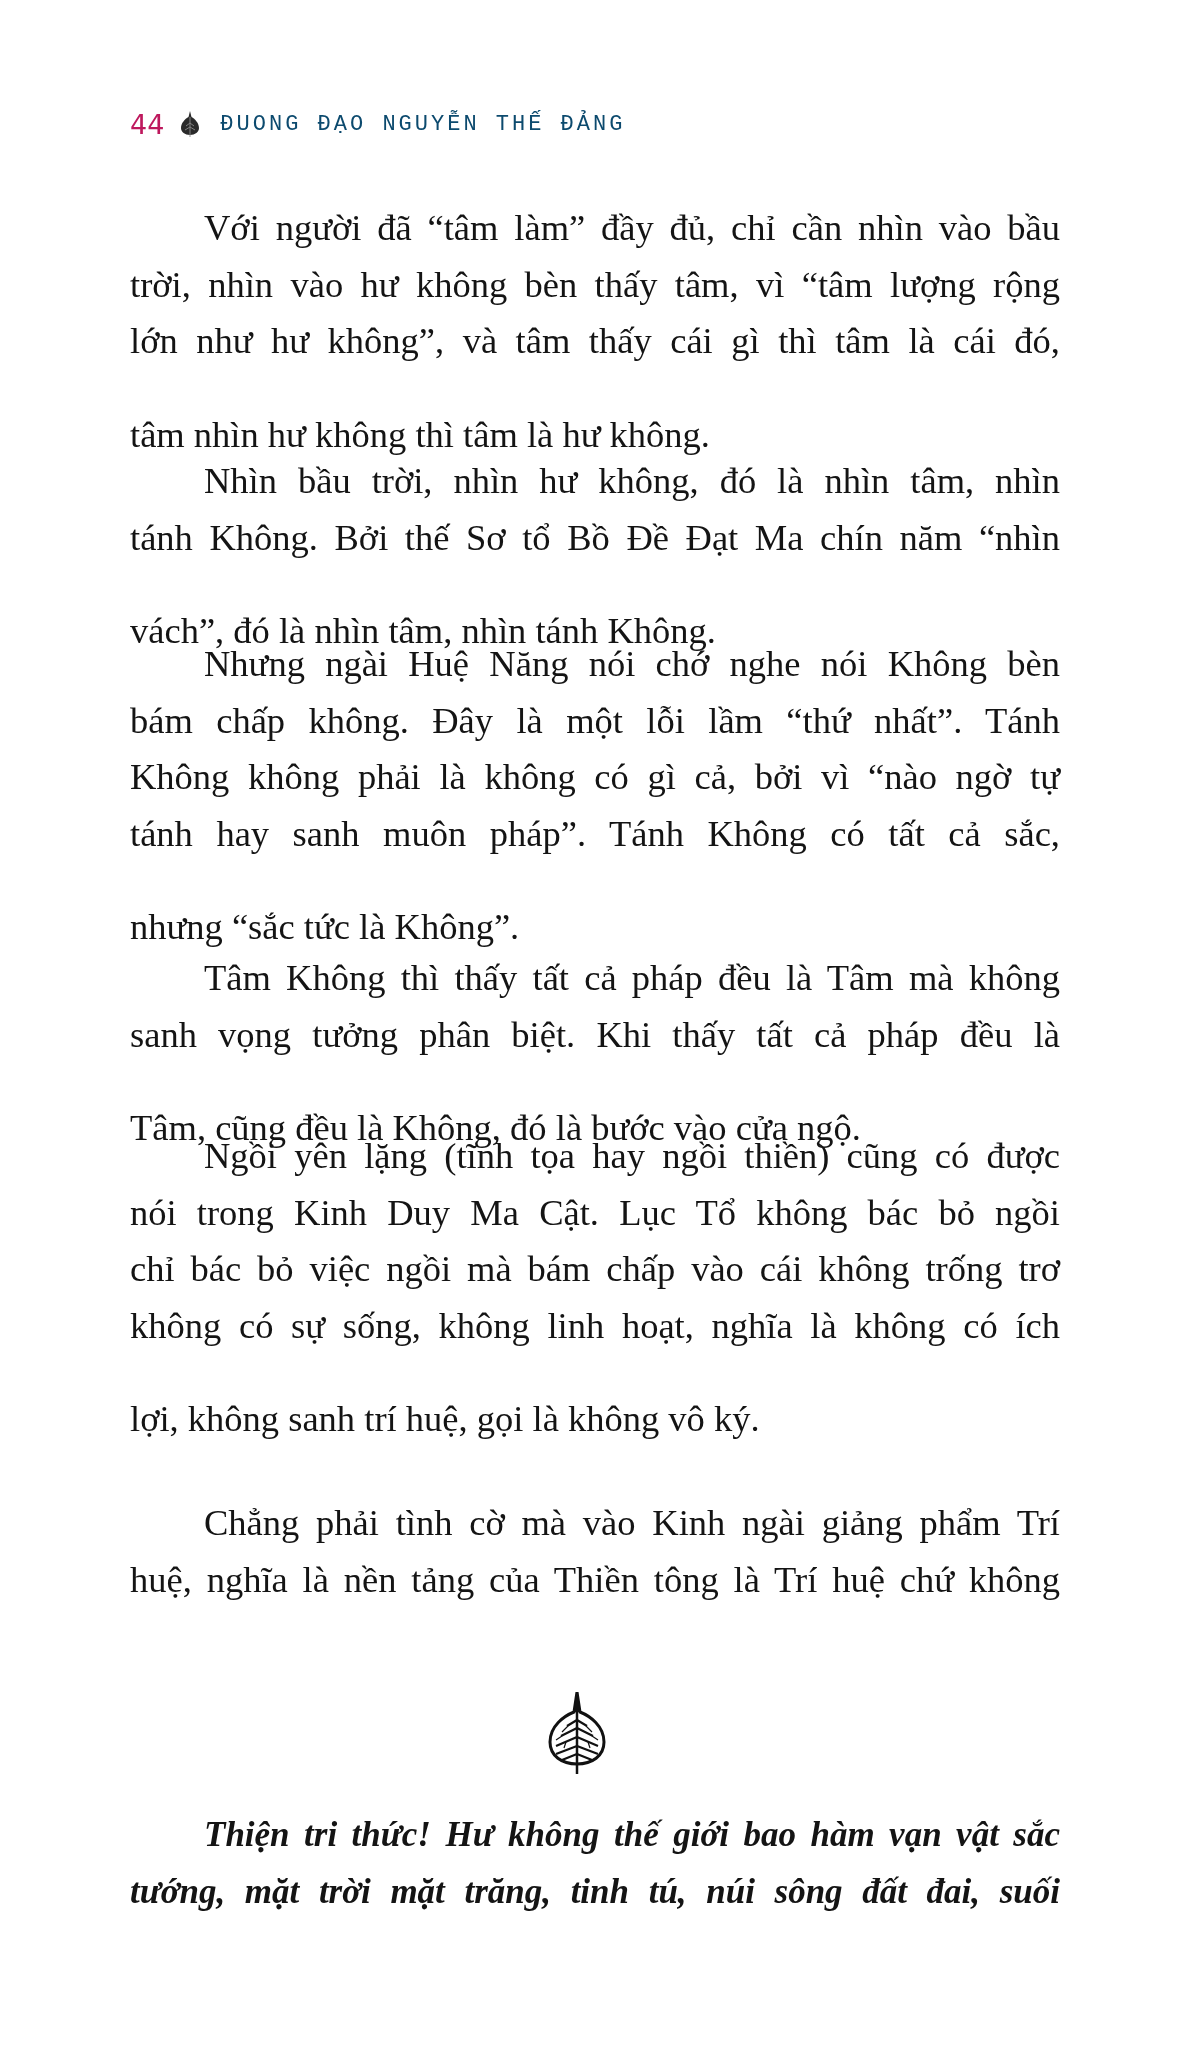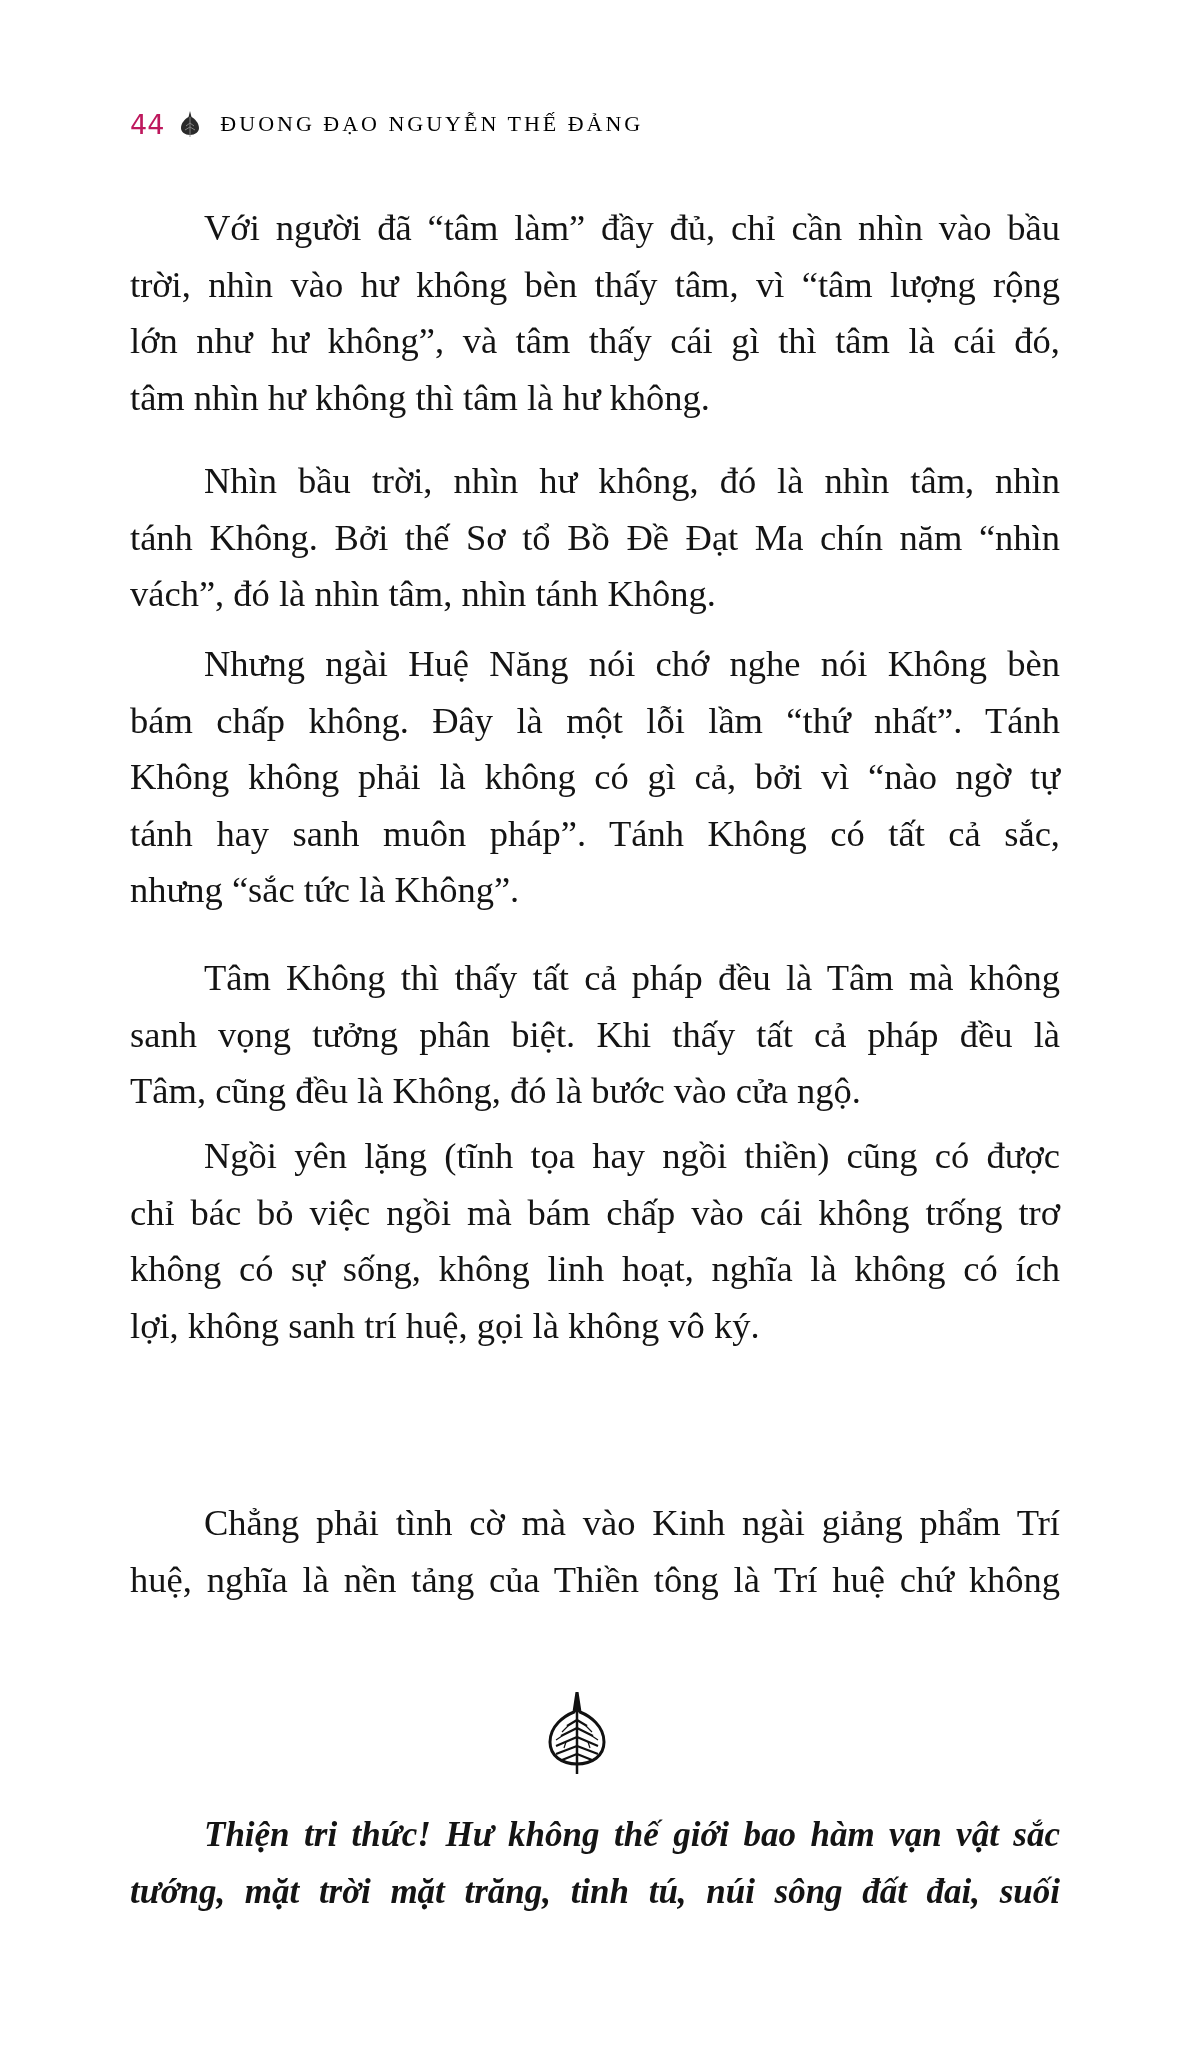--- a/index.html
+++ b/index.html
@@ -11,30 +11,30 @@
   .header {
     position: absolute; left: 130px; top: 104px;
     display: flex; align-items: center; height: 40px;
   }
   .page-num {
     font-family: "DejaVu Sans", sans-serif; font-size: 27px; color: #be185d;
     letter-spacing: 0px;
   }
   .header-leaf { width: 20px; height: 26px; margin-left: 16px; margin-right: 20px; }
   .running-title {
-    font-family: Liberation Serif, serif; font-size: 22px; letter-spacing: 3px;
-    color: #000000; text-transform: uppercase;
+    font-family: Liberation Mono, monospace; font-size: 22px; letter-spacing: 3px;
+    color: #0c4a6e; text-transform: uppercase;
   }
   .para {
     position: absolute; left: 130px; width: 930px;
     font-size: 36.5px; line-height: 56.5px;
   }
   .line { display: block; white-space: nowrap; text-align: justify; text-align-last: justify; height: 56.5px; }
   .line.first { padding-left: 74px; }
-  .line.last { text-align-last: left; }
+  .line.last { text-align-last: left; margin-top: 37px; }
   .ornament {
     position: absolute; left: 548px; top: 1692px; width: 58px; height: 82px;
   }
   .italic-para {
     position: absolute; left: 130px; width: 930px;
     font-family: "Liberation Serif", serif; font-style: italic; font-weight: bold;
     font-size: 35px; line-height: 57px;
   }
   .italic-para .line { transform-origin: left; }
 </style>
@@ -72,20 +72,21 @@
 </div>
 
 <div class="para" style="top:950px">
   <span class="line first">Tâm Không thì thấy tất cả pháp đều là Tâm mà không</span>
   <span class="line">sanh vọng tưởng phân biệt. Khi thấy tất cả pháp đều là</span>
   <span class="line last">Tâm, cũng đều là Không, đó là bước vào cửa ngộ.</span>
 </div>
 
 <div class="para" style="top:1128px">
   <span class="line first">Ngồi yên lặng (tĩnh tọa hay ngồi thiền) cũng có được</span>
+  <span class="line">nói trong Kinh Duy Ma Cật. Lục Tổ không bác bỏ ngồi</span>
   <span class="line">chỉ bác bỏ việc ngồi mà bám chấp vào cái không trống trơ</span>
   <span class="line">không có sự sống, không linh hoạt, nghĩa là không có ích</span>
   <span class="line last">lợi, không sanh trí huệ, gọi là không vô ký.</span>
 </div>
 
 <div class="para" style="top:1495px">
   <span class="line first">Chẳng phải tình cờ mà vào Kinh ngài giảng phẩm Trí</span>
   <span class="line">huệ, nghĩa là nền tảng của Thiền tông là Trí huệ chứ không</span>
 </div>
 

